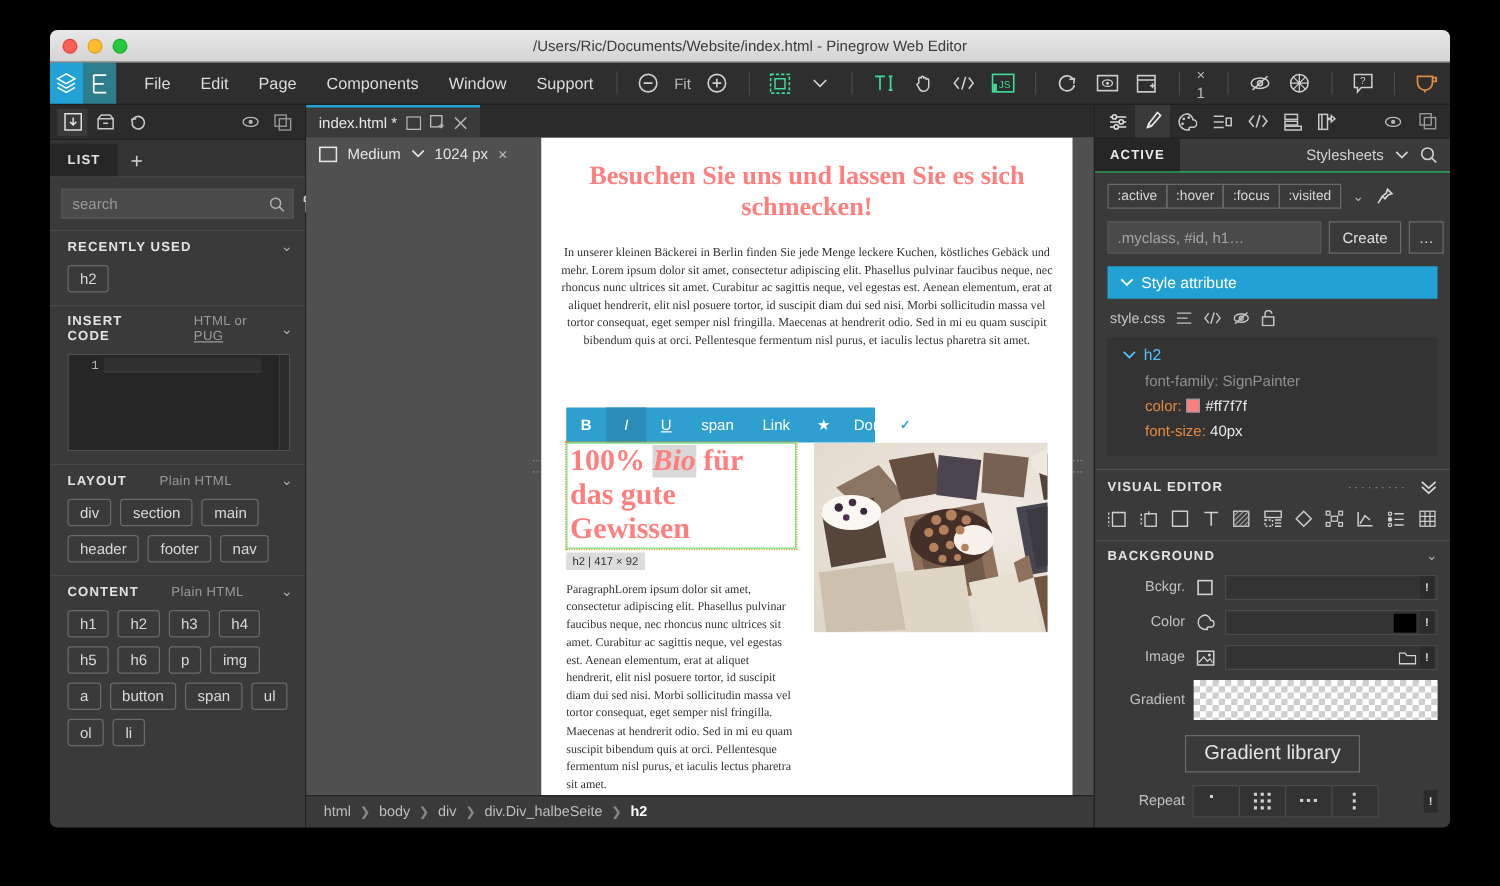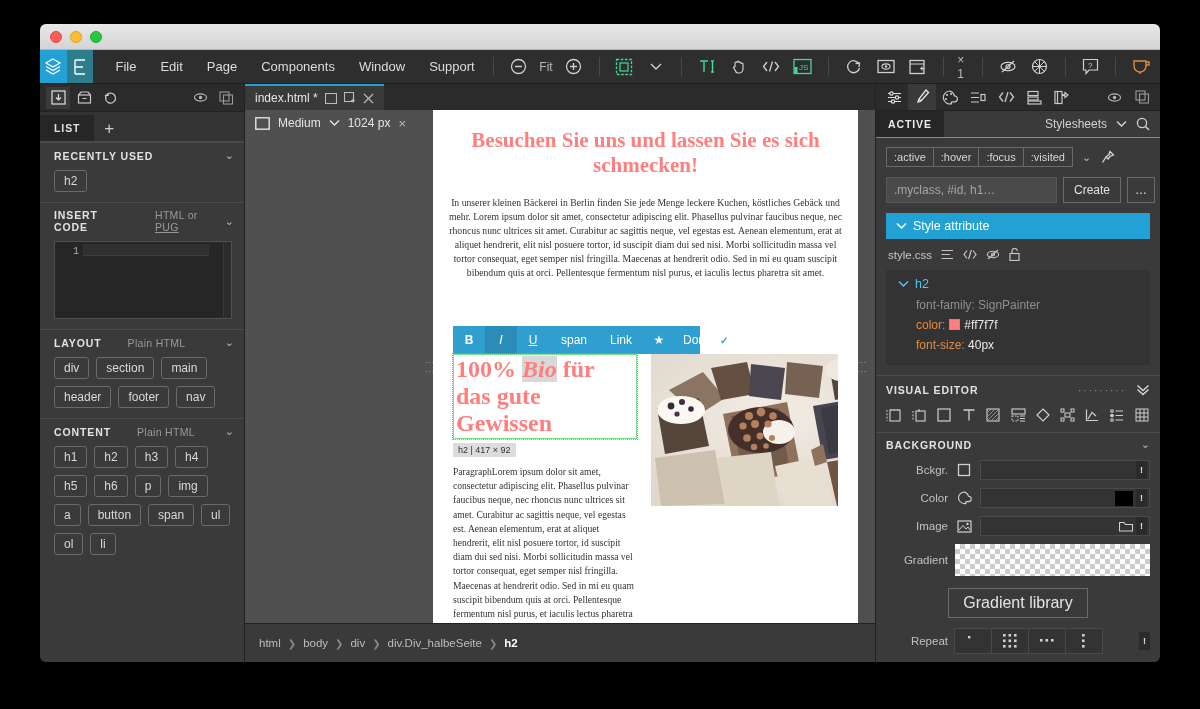--- a/index.html
+++ b/index.html
@@ -178,21 +178,21 @@
   .h2-badge {
     background:#dcdcdc; color:#333; font-size:9px; padding: 2px 5px;
     display:inline-block; margin-top:1px;
   }
   .para {
     font-family:"Liberation Serif", serif; font-size:9.6px; color:#333;
     line-height:1.48; margin-top:8px;
   }
   .photo { width:245px; height:152px; border:0; overflow:hidden; position:relative; }
   .crumbs {
-    height:39px; background:#3a3a3a; display:flex; align-items:center;
+    height:26px; background:#3a3a3a; display:flex; align-items:center;
     gap:7px; padding: 0 14px; font-size:11.5px; color:#bdbdbd;
     border-top:1px solid #222;
   }
   .crumbs .sep { color:#8a8a8a; font-size:10px; }
   .crumbs .last { color:#fff; font-weight:bold; }
   
   .handle-dots {
     width:7px; background:#505050; display:flex; align-items:center; justify-content:center;
     color:#8e8e8e; font-size:9px; letter-spacing:0; line-height:3px; writing-mode: vertical-rl;
   }
@@ -298,20 +298,21 @@
 <body>
 
 <div class="app-window">
 
   <div class="titlebar">
     <div class="traffic">
       <div class="dot red"></div>
       <div class="dot yellow"></div>
       <div class="dot green"></div>
     </div>
+    <div class="win-title">/Users/Ric/Documents/Website/index.html - Pinegrow Web Editor</div>
   </div>
 
   <div class="menubar">
     <div class="logo-tile">
       <svg width="20" height="20" viewBox="0 0 20 20">
           <g fill="none" stroke="#fff" stroke-width="1.2">
         <path d="M10 2 L17 6 L10 10 L3 6 Z"></path>
             <path d="M3 9.5 L10 13.5 L17 9.5"></path>
             <path d="M3 13 L10 17 L17 13"></path>
       </g>
@@ -500,20 +501,37 @@
               <rect x="4.5" y="4" width="9" height="9" fill="none" stroke="#9a9a9a" stroke-width="1.1"></rect>
             </svg>
         </div>
       </div>
 
       <div class="tabs-row">
         <div class="tab-list">LIST</div>
         <div class="tab-plus">+</div>
       </div>
 
+      <div class="search-row">
+        <div class="search-box">
+          <input placeholder="search" style="">
+          <svg width="13" height="13" viewBox="0 0 13 13">
+              <circle cx="5.5" cy="5.5" r="4" fill="none" stroke="#b0b0b0" stroke-width="1.2"></circle>
+              <path d="M8.5 8.5 L12 12" stroke="#b0b0b0" stroke-width="1.3"></path>
+            </svg>
+        </div>
+        <div>
+          <svg width="17" height="17" viewBox="0 0 17 17">
+              <g stroke="#c8c8c8" stroke-width="1.2" fill="none">
+                <path d="M4 2 V15 M4 2 a1.5 1.5 0 0 0-1.5 1.5 V6 h3 V3.5 A1.5 1.5 0 0 0 4 2Z"></path>
+                <path d="M12 2 V15 M12 2 a1.5 1.5 0 0 0-1.5 1.5 V6 h3 V3.5 A1.5 1.5 0 0 0 12 2Z"></path>
+              </g>
+            </svg>
+        </div>
+      </div>
 
       <div class="sec">
         <span class="sec-title">RECENTLY USED</span>
         <span class="chev">⌄</span>
       </div>
       <div class="chips">
         <div class="chip">h2</div>
       </div>
 
       <div class="sec">

